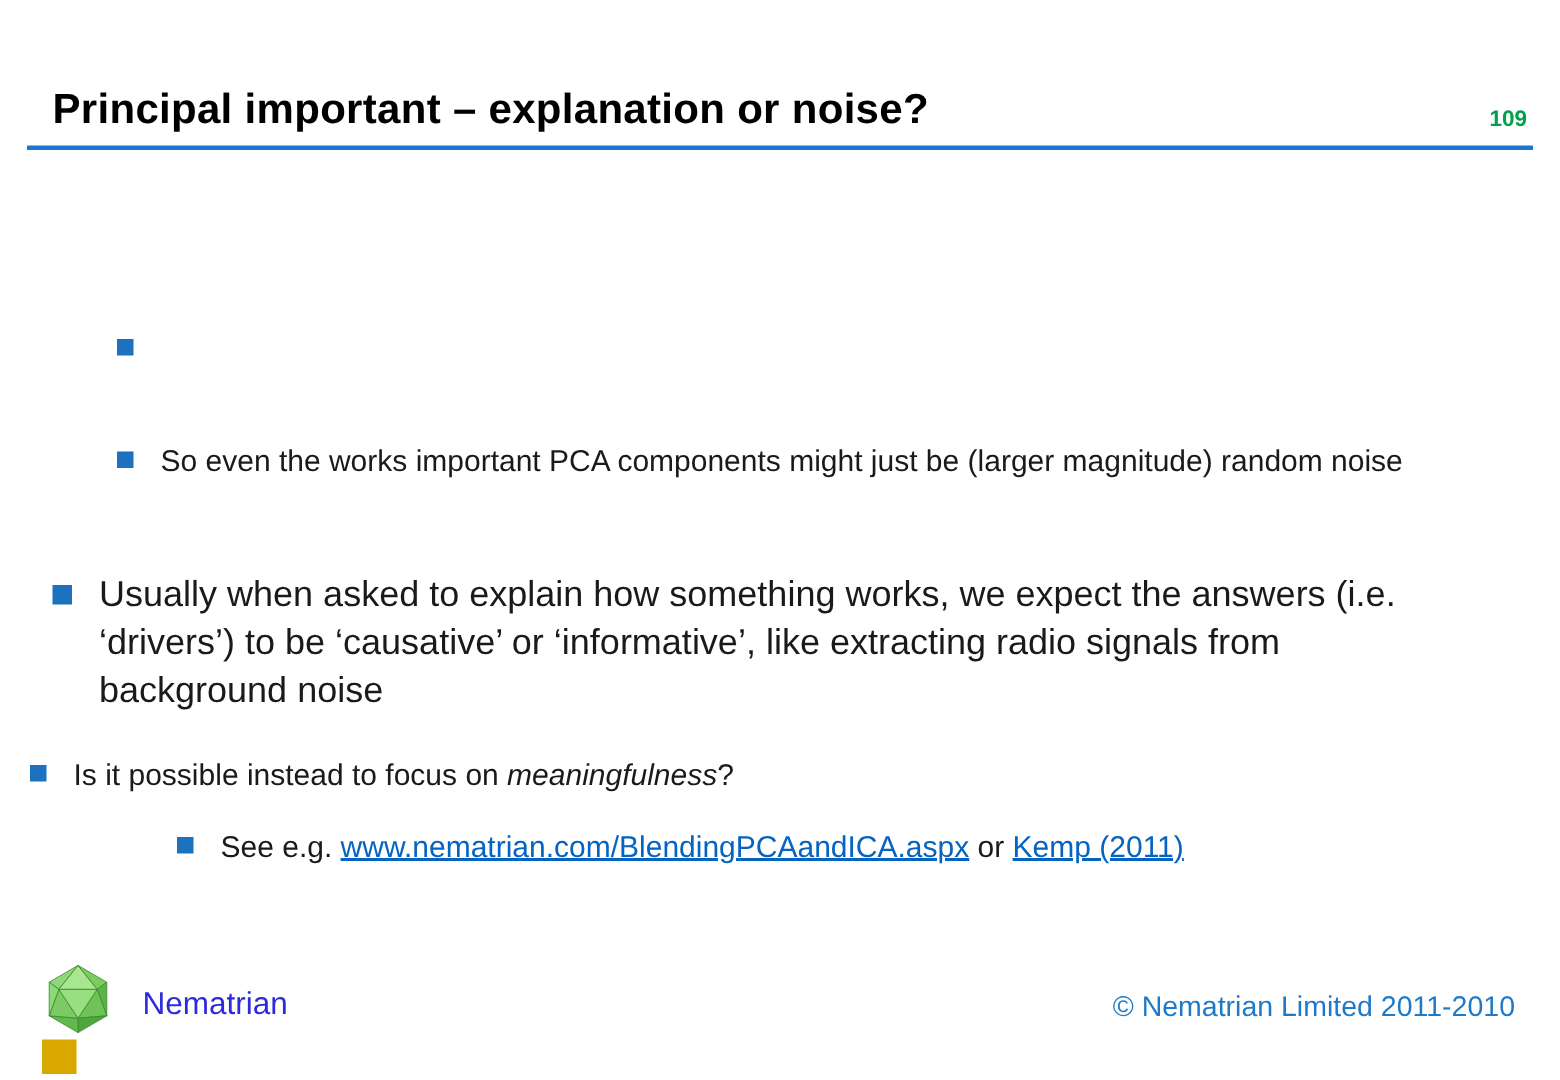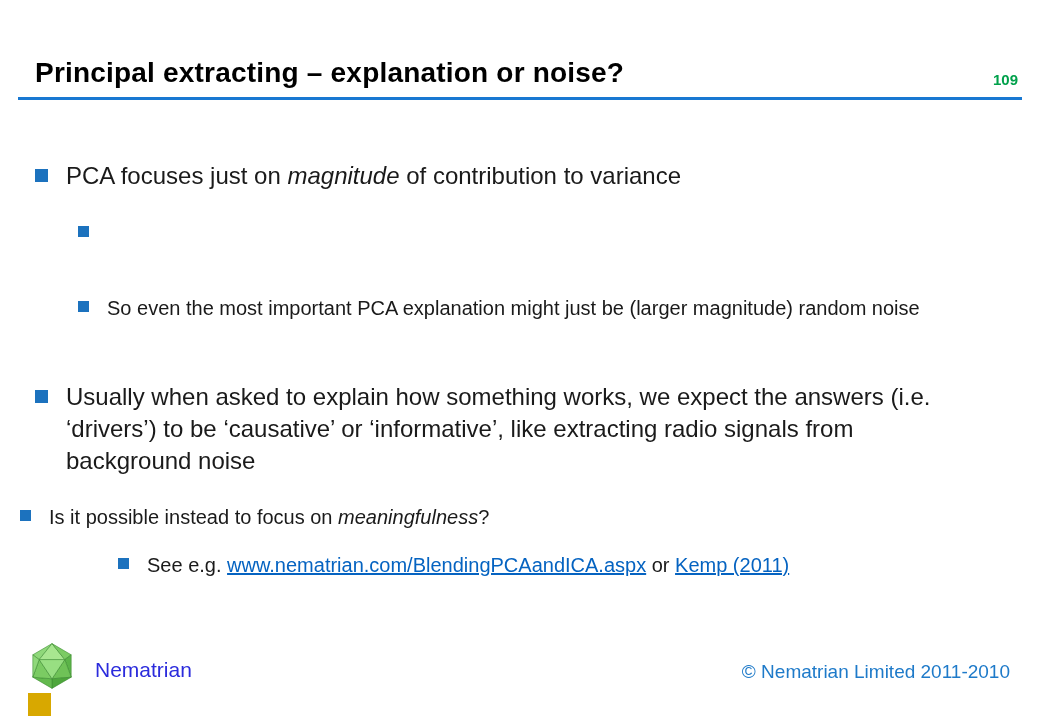--- a/index.html
+++ b/index.html
@@ -54,36 +54,32 @@
   .copyright{
     position:absolute;right:30px;top:661px;
     font-size:19px;color:#1E7AC9;white-space:nowrap;
   }
 </style>
 </head>
 <body>
 
 <div class="slide">
 
-  <h1 class="title">Principal extracting – explanation or noise?</h1>
+  <h1 class="title">Principal important – explanation or noise?</h1>
   <span class="pagenum">109</span>
   <div class="rule"></div>
 
-  <div class="li l1 b1">
-    <span class="sq"></span>
-    <p class="txt"><span>PCA focuses just on </span><em>magnitude</em><span> of contribution to variance</span></p>
-  </div>
 
   <div class="li l2 s1">
     <span class="sq"></span>
   </div>
 
   <div class="li l2 s2">
     <span class="sq"></span>
-    <p class="txt">So even the most important PCA explanation might just be (larger magnitude) random noise</p>
+    <p class="txt">So even the works important PCA components might just be (larger magnitude) random noise</p>
   </div>
 
   <div class="li l1 b2">
     <span class="sq"></span>
     <p class="txt">Usually when asked to explain how something works, we expect the answers (i.e. ‘drivers’) to be ‘causative’ or ‘informative’, like extracting radio signals from background noise</p>
   </div>
 
   <div class="li l2 s3">
     <span class="sq"></span>
     <p class="txt"><span>Is it possible instead to focus on </span><em>meaningfulness</em><span>?</span></p>

